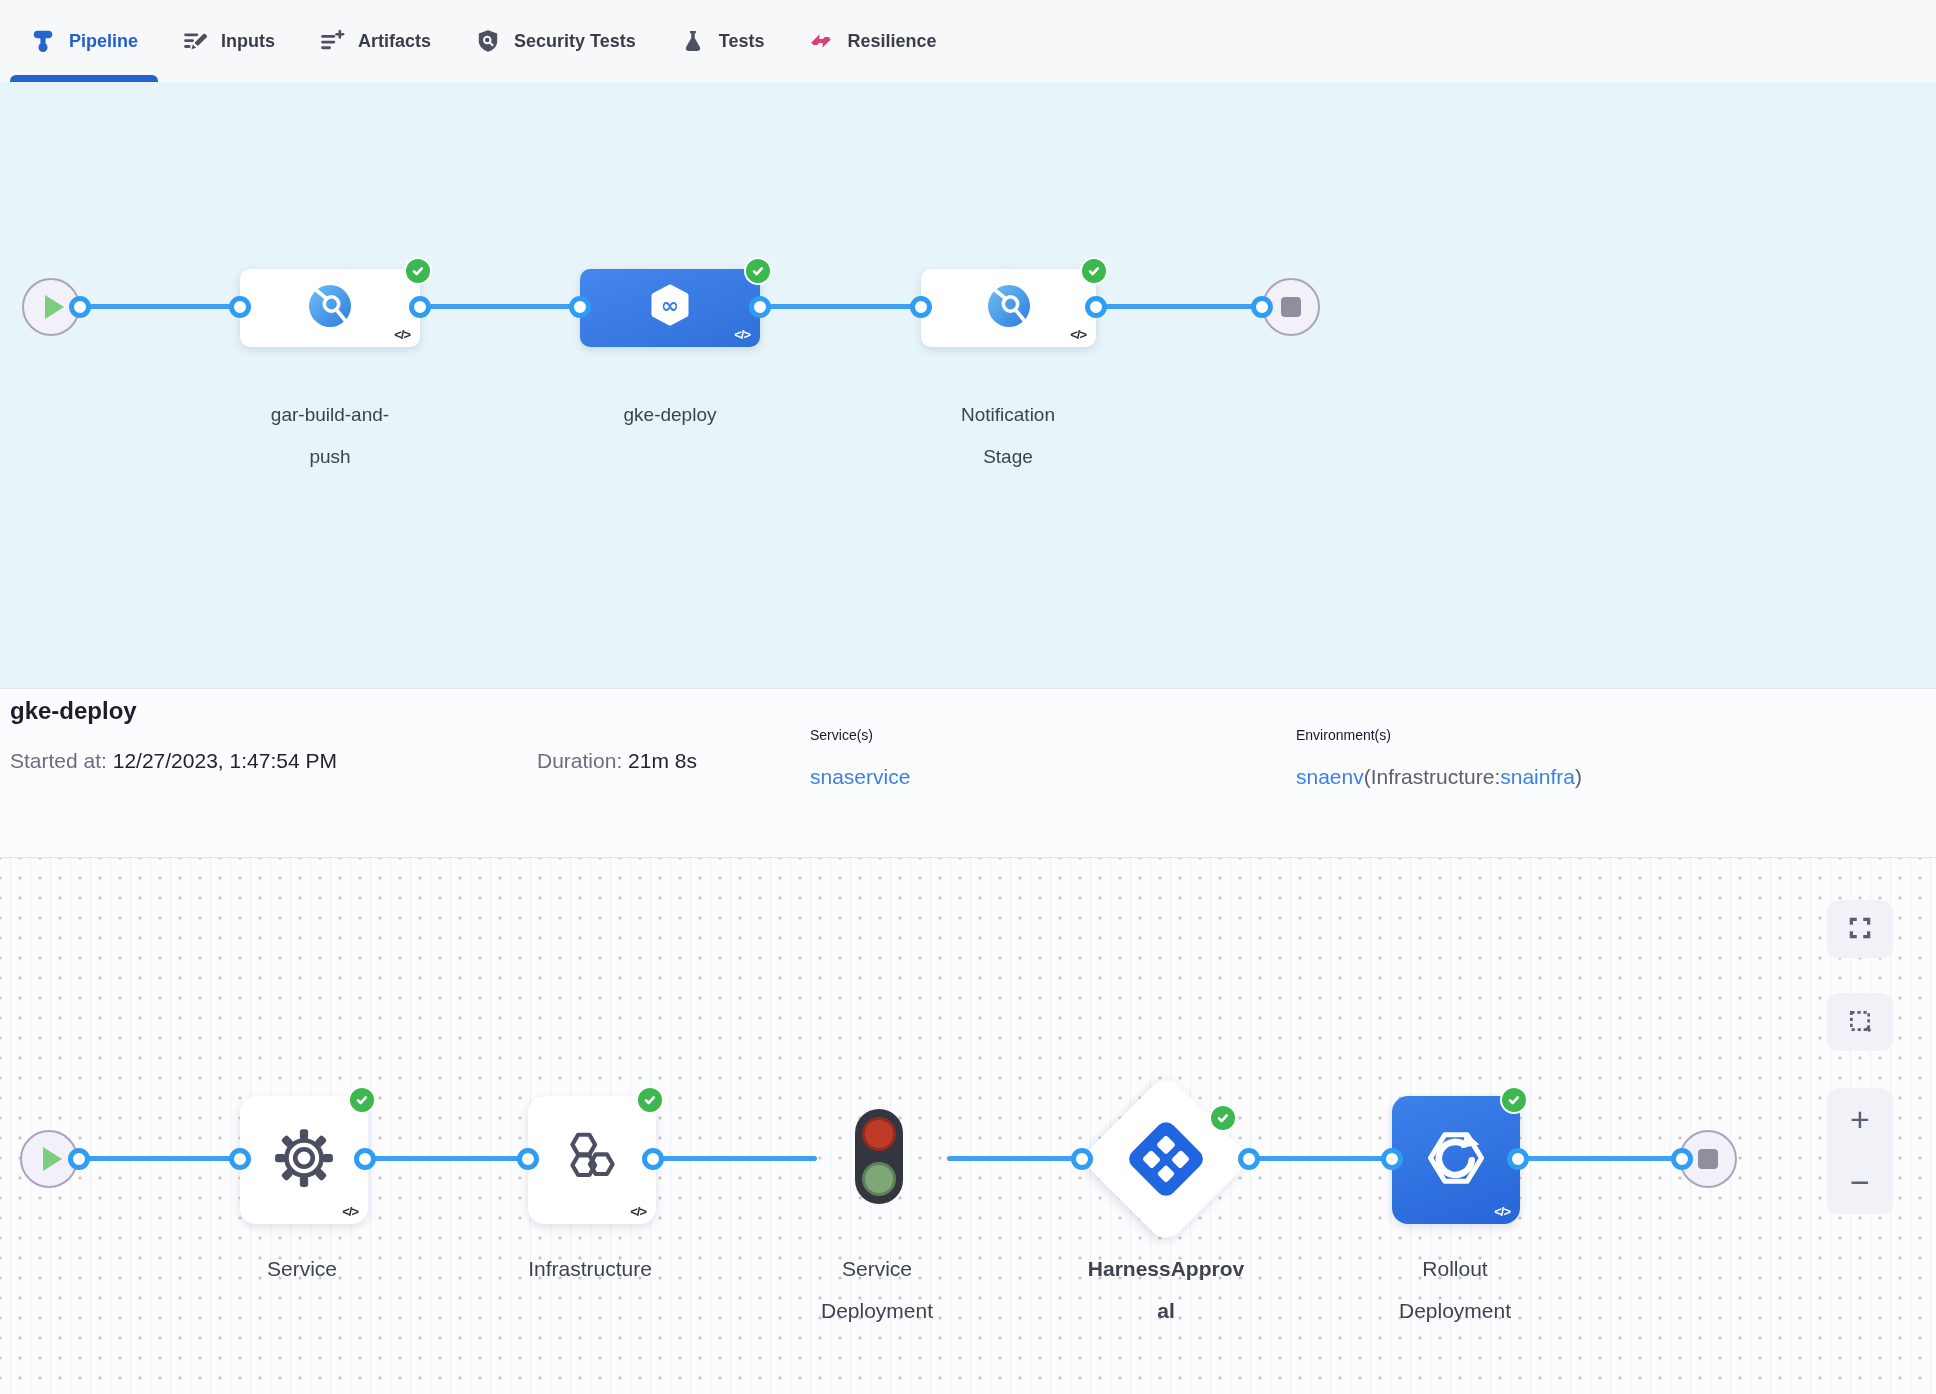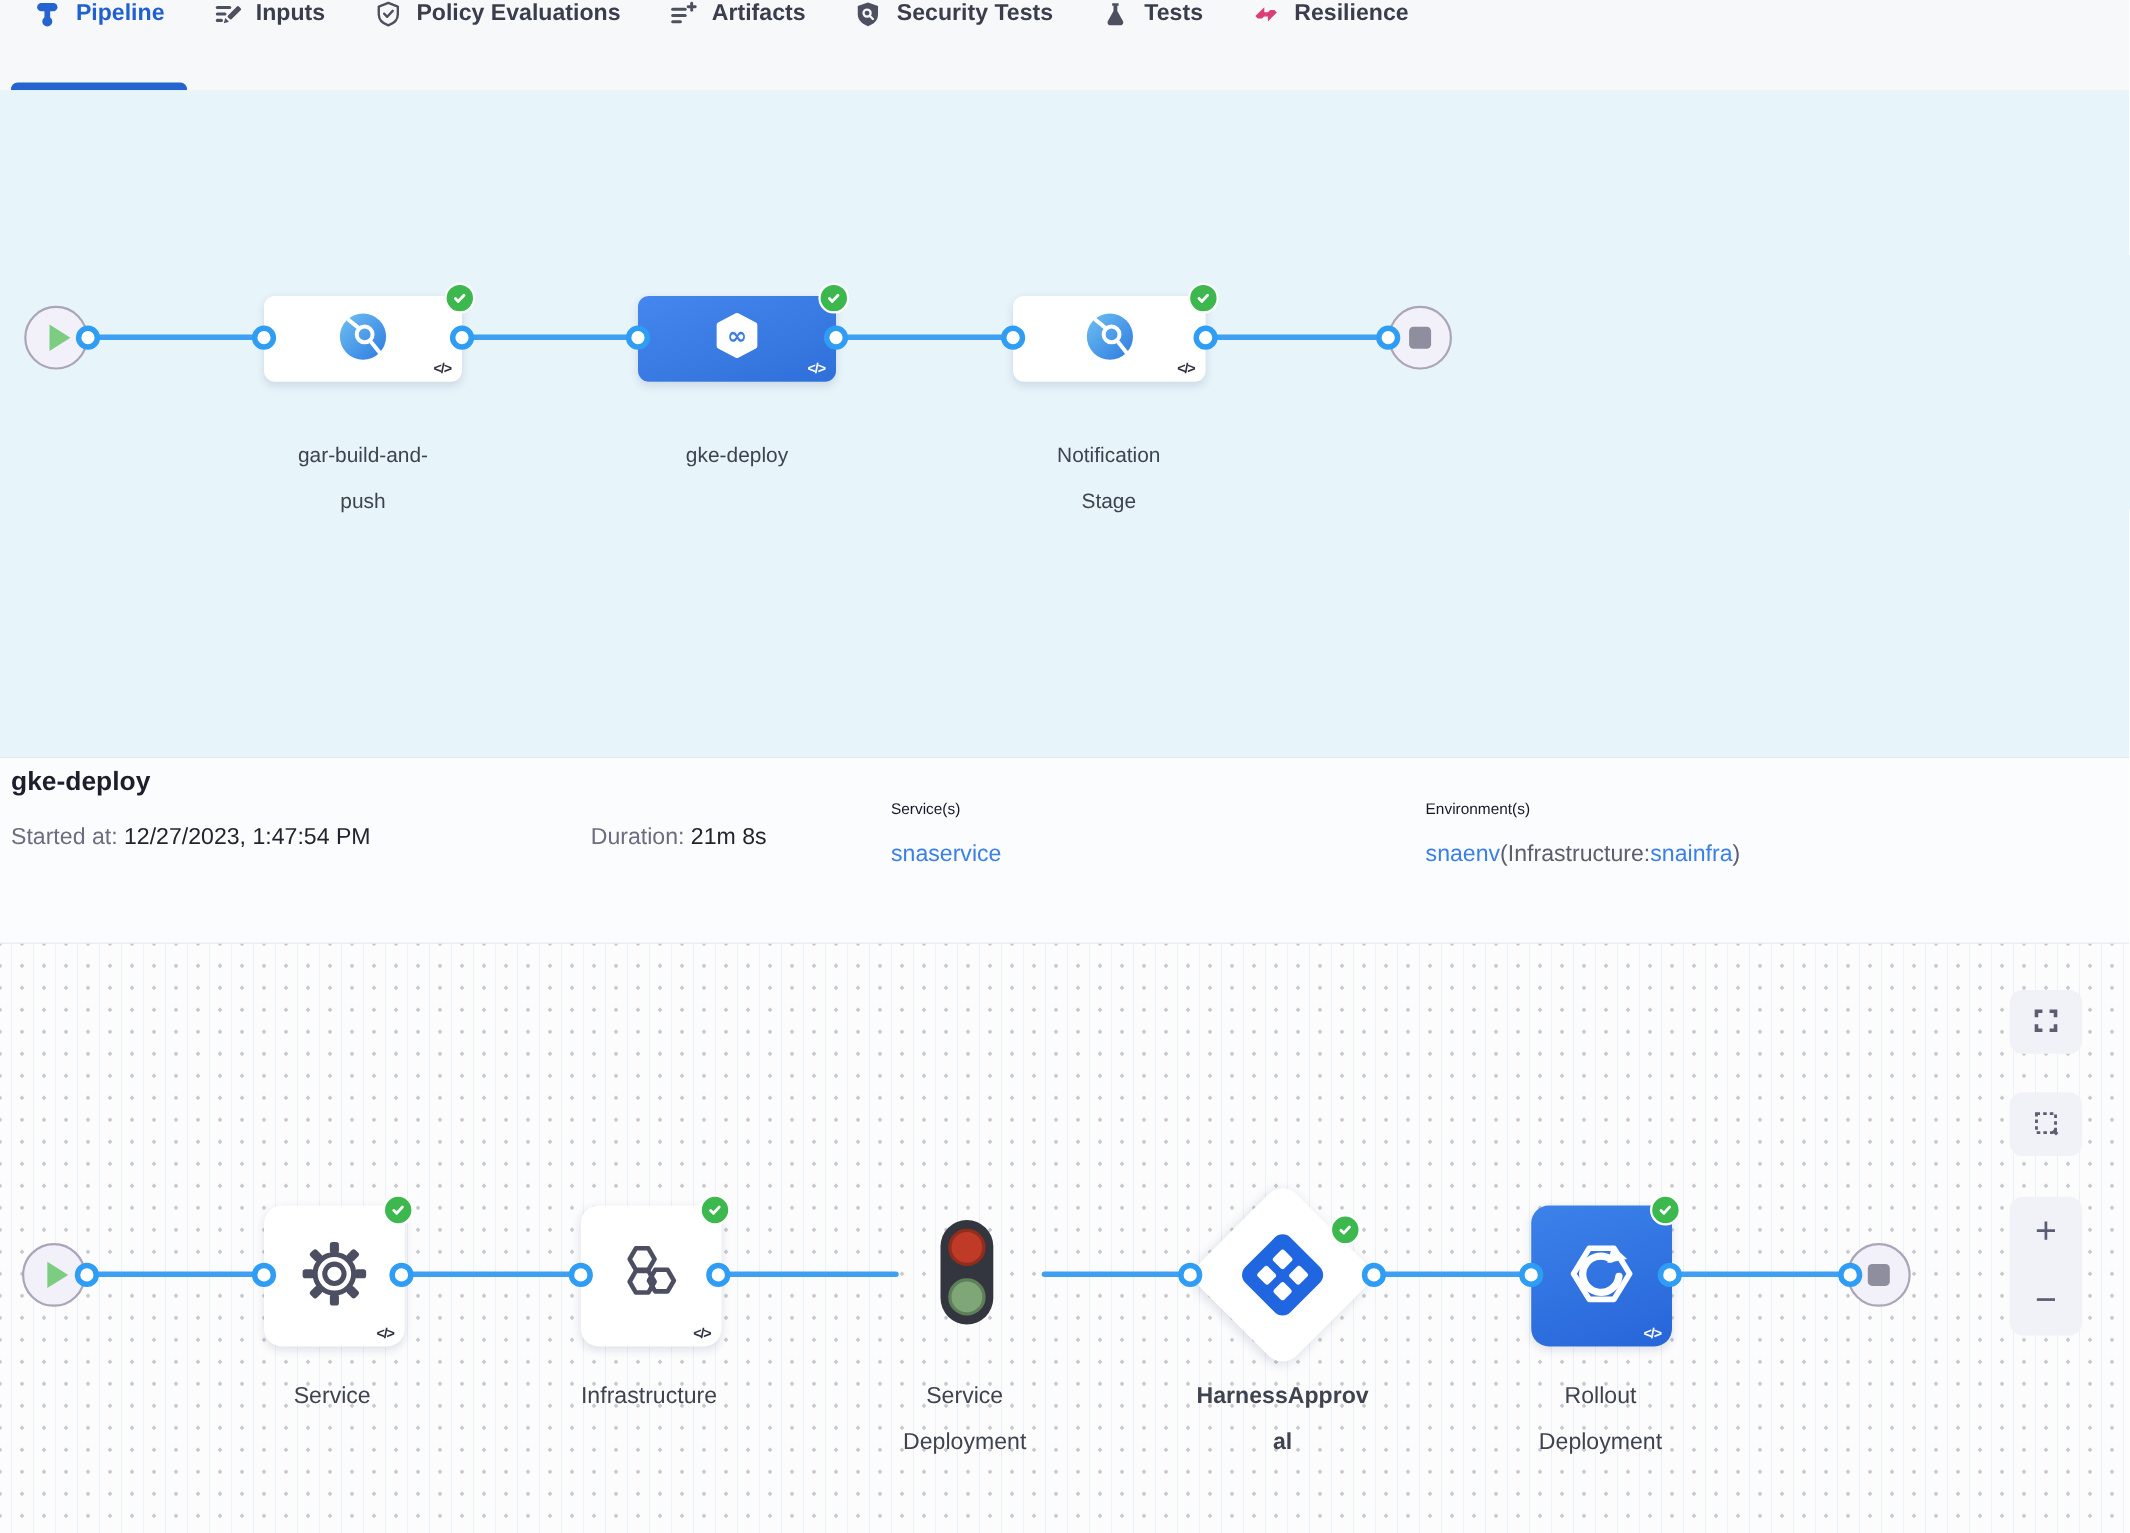--- a/index.html
+++ b/index.html
@@ -8,22 +8,22 @@
     position:relative; width:1936px; height:1394px; overflow:hidden;
     font-family:"Liberation Sans", sans-serif; background:#fff;
   }
 
   
   .tabbar {
     position:absolute; top:0; left:0; right:0; height:82px;
     background:#f7f8fa; display:flex; align-items:center; padding-left:8px;
   }
   .tab {
-    position:relative; height:100%; display:flex; align-items:flex-start; gap:13px;
-    padding:0 22px; font-size:21px; font-weight:600; color:#3a3e4c; cursor:pointer;
+    position:relative; height:100%; display:flex; align-items:center; gap:13px;
+    padding:0 22px; font-size:18px; font-weight:600; color:#3a3e4c; cursor:pointer;
     white-space:nowrap;
   }
   .tab.active { color:#2160cf; }
   .tab.active::after {
     content:""; position:absolute; left:2px; right:2px; bottom:0; height:7px;
     background:#2563cf; border-radius:6px 6px 0 0;
   }
   .tab svg { display:block; }
 
   
@@ -170,29 +170,20 @@
               <rect x="2" y="10.4" width="9" height="2.6" rx="1.3"></rect>
               <rect x="2" y="15.8" width="6" height="2.6" rx="1.3"></rect>
               <g transform="rotate(45 16 12)">
                 <rect x="14" y="3.5" width="4.4" height="13" rx="1.2"></rect>
                 <path d="M14 18.5 l2.2 4 2.2-4 z"></path>
               </g>
             </g>
           </svg>
       </span>
       <span>Inputs</span>
-    </div>
-    <div class="tab">
-      <span>
-        <svg width="26" height="26" viewBox="0 0 24 24" fill="none" stroke="#4c5060" stroke-width="2">
-            <path d="M12 2.5 L20 5.5 V12 c0 5-3.5 7.8-8 9.3 C7.5 19.8 4 17 4 12 V5.5 Z" stroke-linejoin="round"></path>
-            <path d="M8.5 11.5 l2.6 2.6 4.6-5" stroke-linecap="round" stroke-linejoin="round"></path>
-          </svg>
-      </span>
-      <span>Policy Evaluations</span>
     </div>
     <div class="tab">
       <span>
         <svg width="26" height="26" viewBox="0 0 24 24" fill="#4c5060">
             <rect x="2" y="6.5" width="13" height="2.6" rx="1.3"></rect>
             <rect x="2" y="11.7" width="13" height="2.6" rx="1.3"></rect>
             <rect x="2" y="16.9" width="9" height="2.6" rx="1.3"></rect>
             <rect x="18" y="1.5" width="2.4" height="8.4" rx="1.2"></rect>
             <rect x="15" y="4.5" width="8.4" height="2.4" rx="1.2"></rect>
           </svg>

